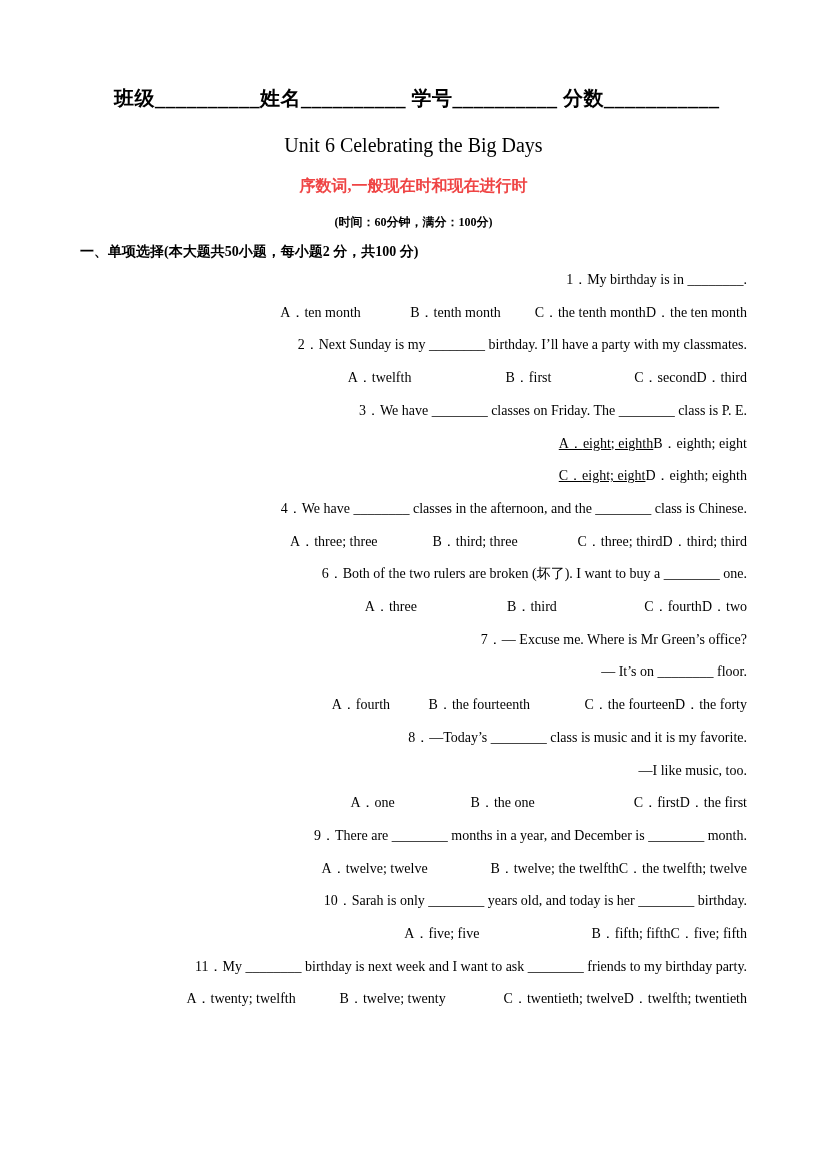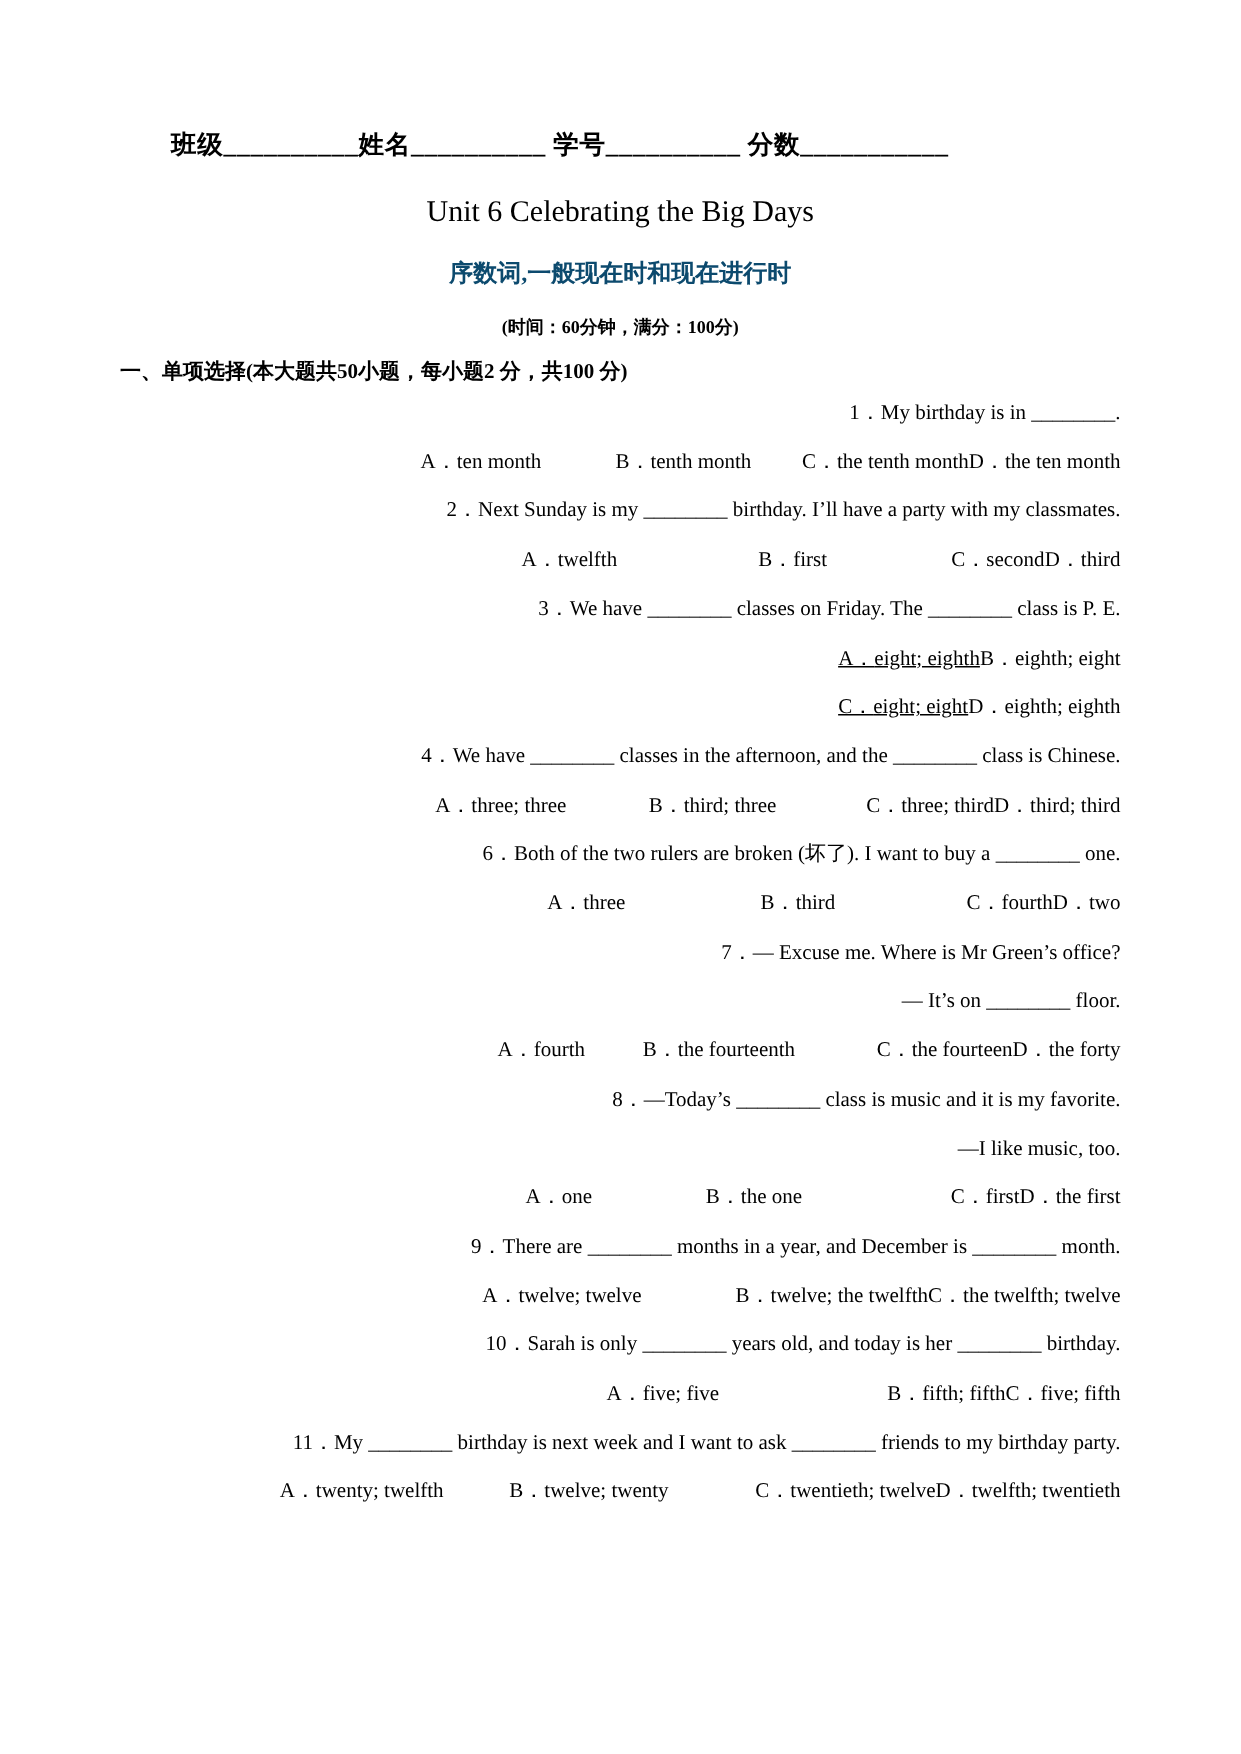--- a/index.html
+++ b/index.html
@@ -9,21 +9,21 @@
     height: 1169px;
     box-sizing: border-box;
     background: #fff;
     padding: 85px 80px 0 80px;
     font-family: "Liberation Serif", serif;
     font-size: 13.5px;
     color: #000;
     overflow: hidden;
   }
   .header-line {
-    font-size: 17px;
+    font-size: 20px;
     font-weight: bold;
     margin-left: 34px;
     white-space: nowrap;
     letter-spacing: 0.5px;
   }
   .title {
     margin: 22px 0 0 0;
     text-align: center;
     font-size: 20px;
     font-weight: normal;
@@ -74,21 +74,21 @@
   .opt-row.cols4t .opt:nth-child(3) { width: 145px; margin-left: 33px; }
 </style>
 </head>
 <body>
 
 <div class="page">
   <div class="header-line">班级__________姓名__________ 学号__________ 分数___________</div>
 
   <h1 class="title">Unit 6 Celebrating the Big Days</h1>
 
-  <h2 class="subtitle" style="color: #0c4a6e;">序数词,一般现在时和现在进行时</h2>
+  <h2 class="subtitle" style="color: #ef4444;">序数词,一般现在时和现在进行时</h2>
 
   <div class="exam-info">(时间：60分钟，满分：100分)</div>
 
   <div class="section-heading">一、单项选择(本大题共50小题，每小题2 分，共100 分)</div>
 
   <div class="questions">
       <div class="question">
         <div class="stem-line"><span>1．</span><span>My birthday is in ________.</span></div>
         <div class="opt-row cols4"><span class="opt"><span>A．</span><span>ten month</span></span><span class="opt"><span>B．</span><span>tenth month</span></span><span class="opt"><span>C．</span><span>the tenth month</span></span><span class="opt"><span>D．</span><span>the ten month</span></span></div>
       </div>

